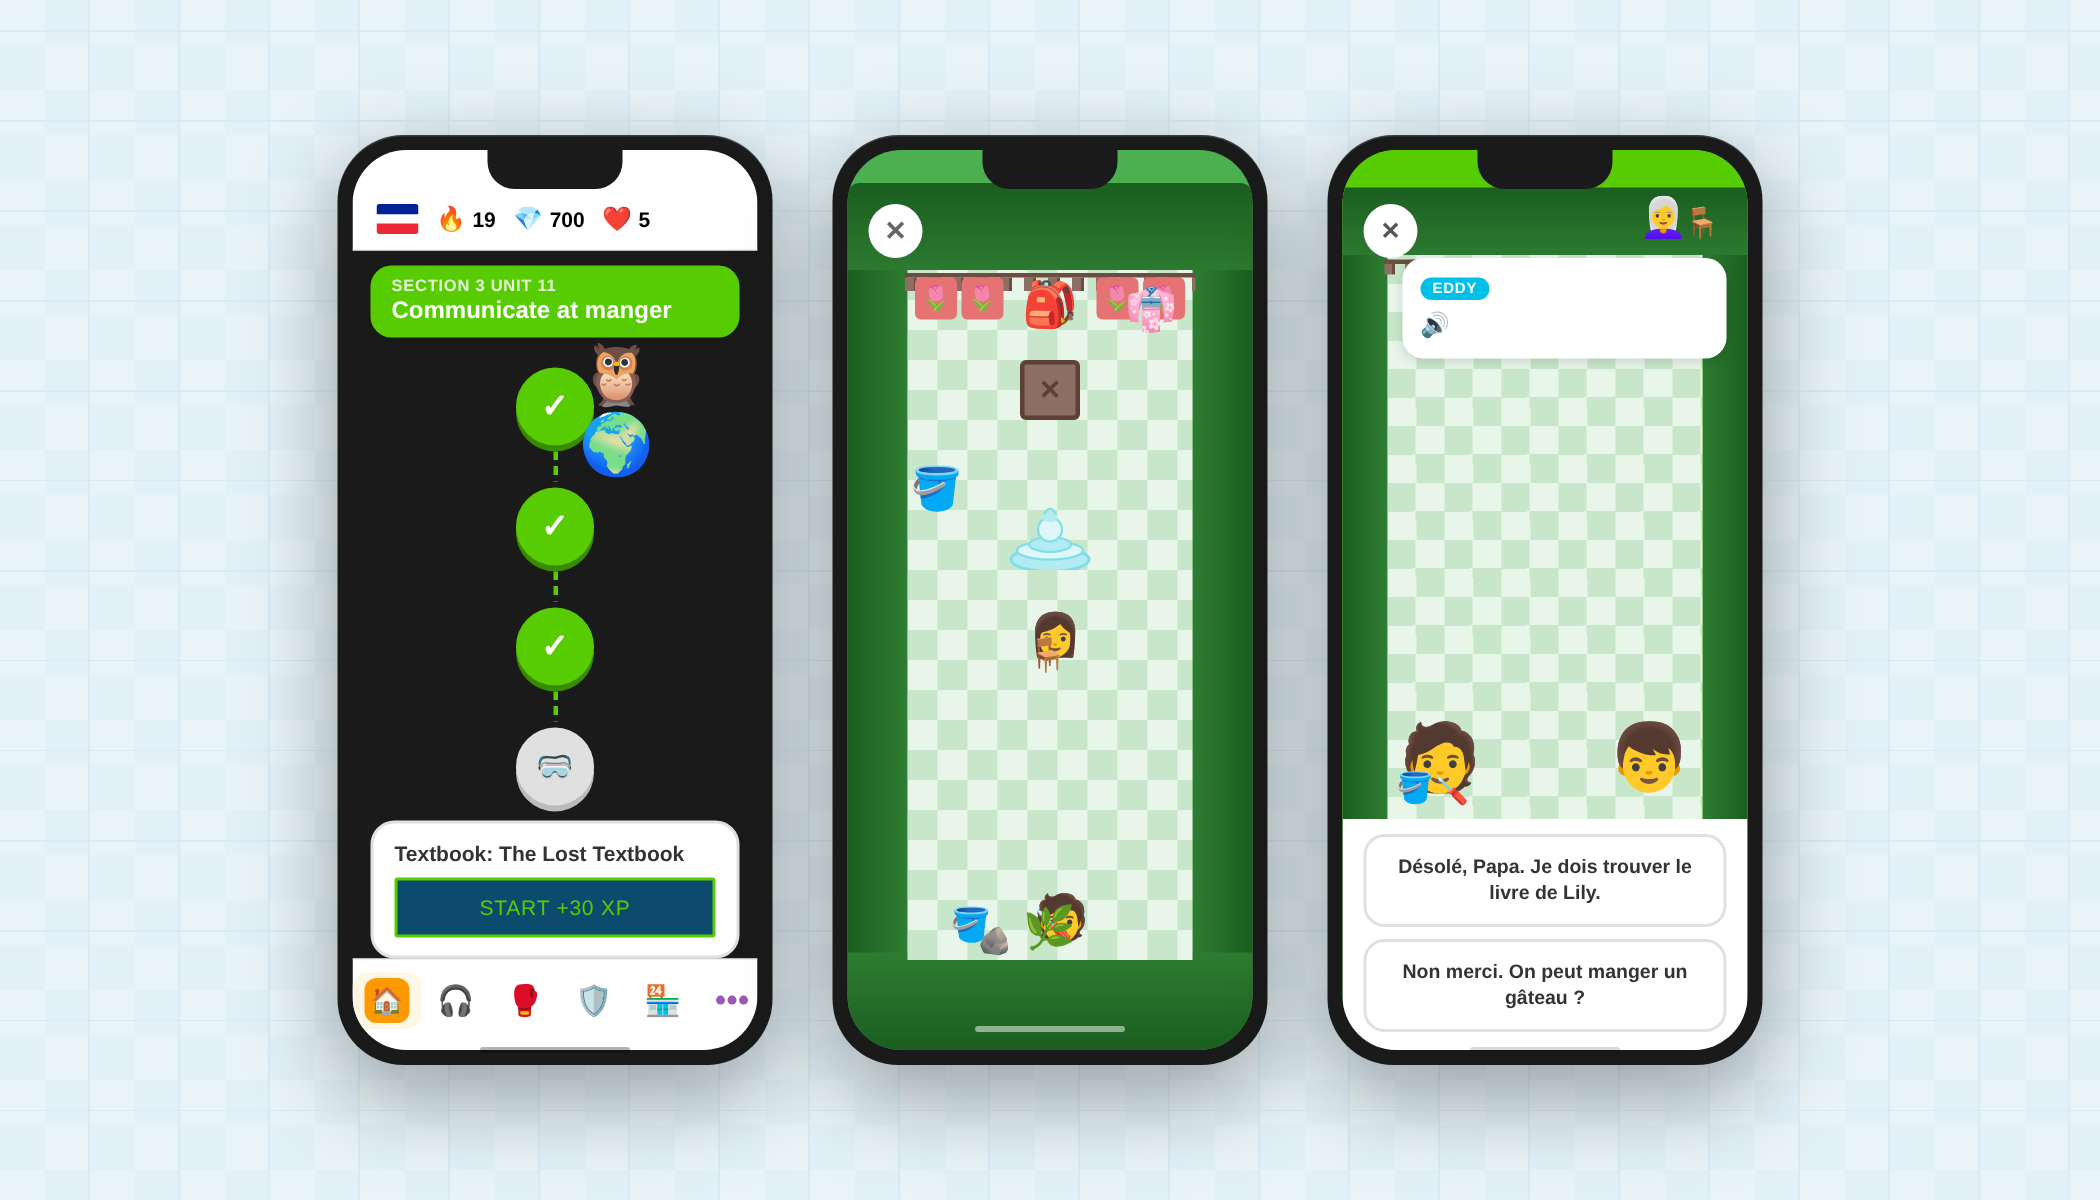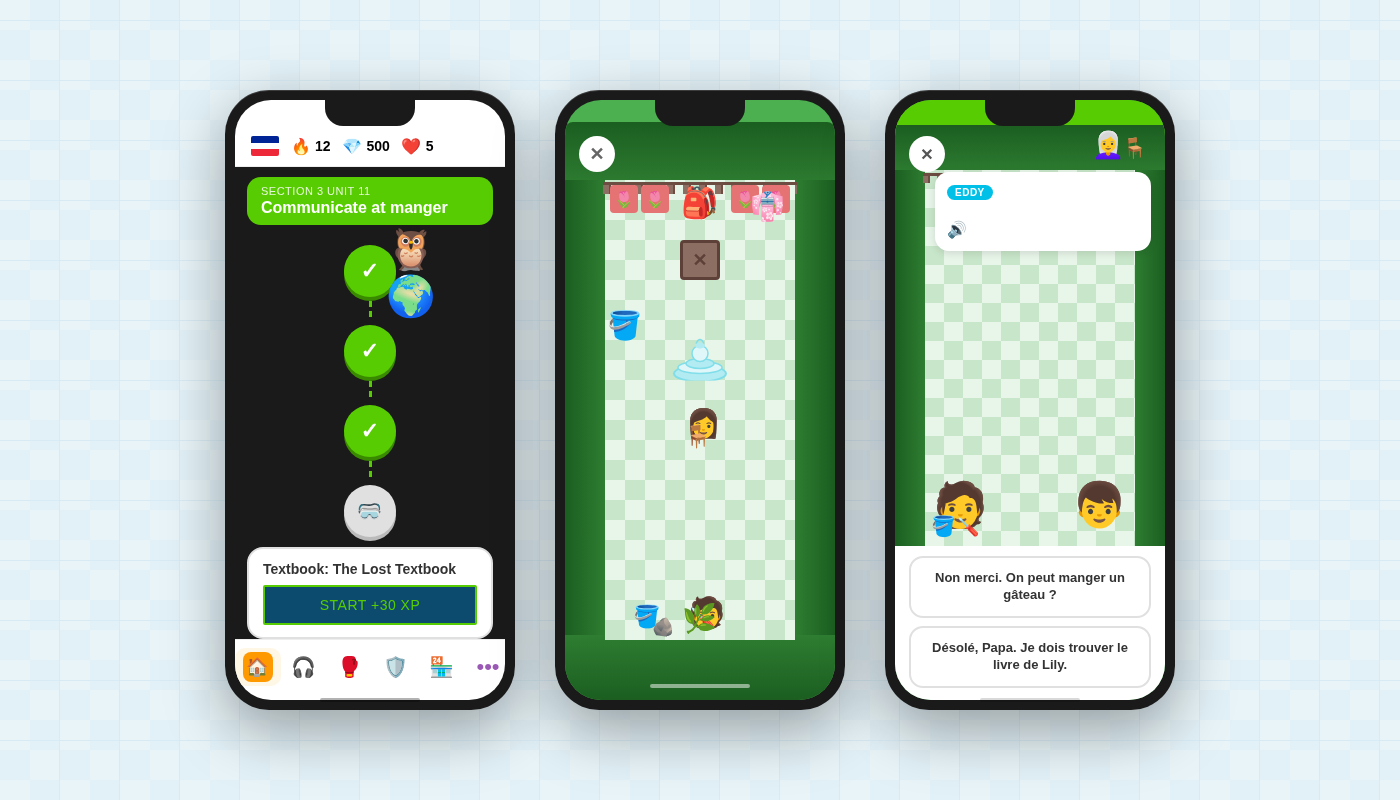--- a/index.html
+++ b/index.html
@@ -120,21 +120,21 @@
     .section-banner {
       background: #58cc02;
       margin: 10px 12px;
       border-radius: 14px;
       padding: 8px 14px;
     }
 
     .section-label {
       color: rgba(255,255,255,0.85);
       font-size: 11px;
-      font-weight: 400;
+      font-weight: 700;
       text-transform: uppercase;
       letter-spacing: 0.5px;
     }
 
     .section-title {
       color: white;
       font-size: 16px;
       font-weight: 800;
       margin-top: 2px;
     }
@@ -476,21 +476,21 @@
     }
 
     .speaker-badge {
       background: #00c0e8;
       color: white;
       font-size: 10px;
       font-weight: 800;
       padding: 2px 8px;
       border-radius: 10px;
       display: inline-block;
-      margin-bottom: 18px;
+      margin-bottom: 6px;
       letter-spacing: 0.5px;
     }
 
     .speech-text {
       font-size: 13px;
       color: #222;
       line-height: 1.45;
       display: flex;
       gap: 6px;
       align-items: flex-start;
@@ -530,25 +530,25 @@
     <div class="phone-screen">
 
       <div class="phone1-header">
         <div class="flag-icon">
           <div class="flag-blue"></div>
           <div class="flag-white"></div>
           <div class="flag-red"></div>
         </div>
         <div class="stat-item">
           <span class="stat-icon-fire">🔥</span>
-          <span>12</span>
+          <span>19</span>
         </div>
         <div class="stat-item">
           <span class="stat-icon-gem">💎</span>
-          <span>500</span>
+          <span>700</span>
         </div>
         <div class="stat-item">
           <span class="stat-icon-heart">❤️</span>
           <span>5</span>
         </div>
       </div>
 
       <div class="section-banner">
         <div class="section-label">SECTION 3  UNIT 11</div>
         <div class="section-title">Communicate at manger</div>
@@ -712,24 +712,24 @@
 
         <div style="position:absolute;bottom:8px;left:36px;font-size:20px;z-index:6;">🪣</div>
         <div style="position:absolute;bottom:8px;left:62px;font-size:18px;z-index:6;">🪛</div>
 
         <div style="position:absolute;top:73px;left:28px;right:28px;height:10px;background:repeating-linear-gradient(90deg, #8d6e63 0px, #8d6e63 5px, #6d4c41 5px, #6d4c41 7px, transparent 7px, transparent 14px);border-top:3px solid #6d4c41;"></div>
 
       </div>
 
       <div class="answer-area">
         <div class="answer-option">
+          <span>Désolé, Papa. Je dois trouver le livre de Lily.</span>
+        </div>
+        <div class="answer-option">
           <span>Non merci. On peut manger un gâteau ?</span>
-        </div>
-        <div class="answer-option">
-          <span>Désolé, Papa. Je dois trouver le livre de Lily.</span>
         </div>
       </div>
 
     </div>
     <div class="phone-home-indicator" style="background:rgba(0,0,0,0.15);"></div>
   </div>
 
 </div>
 
 </body></html>

